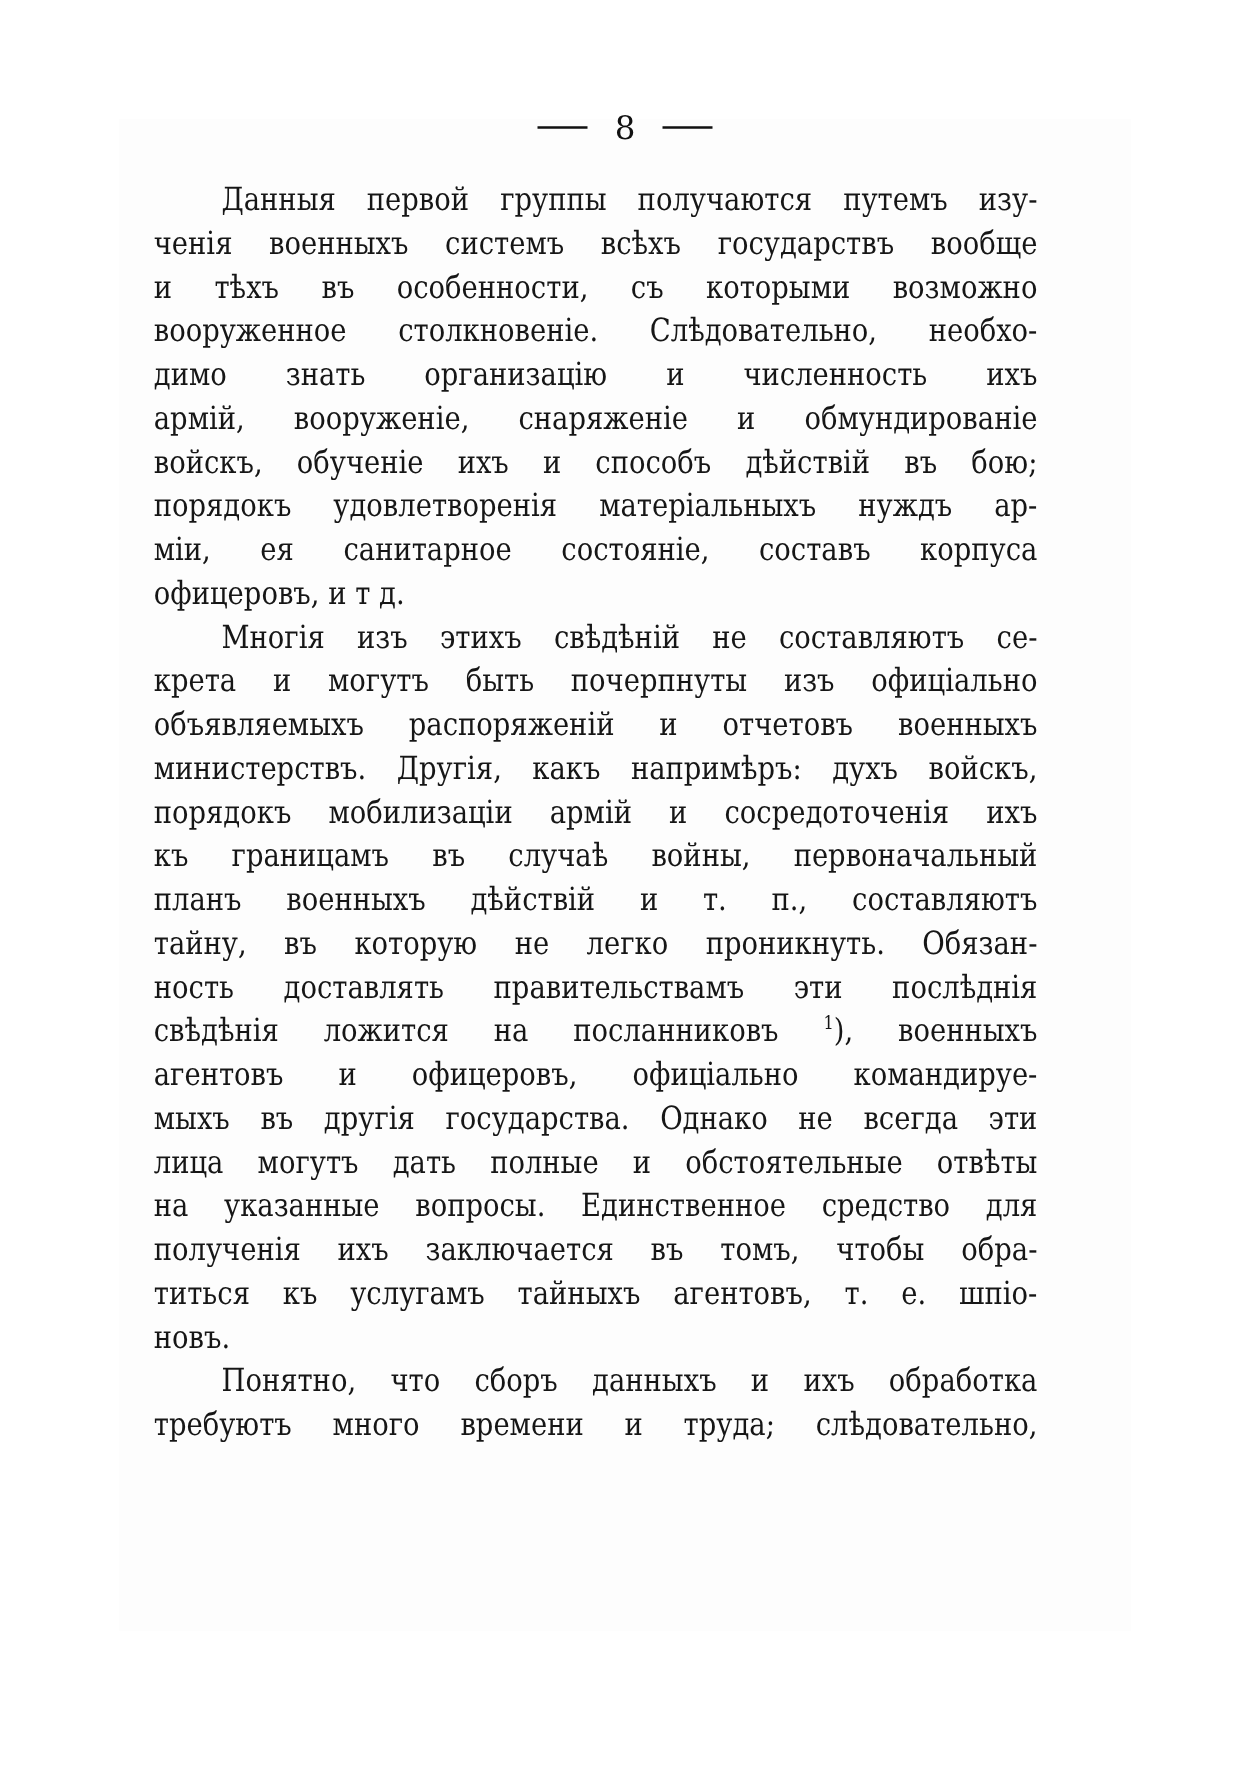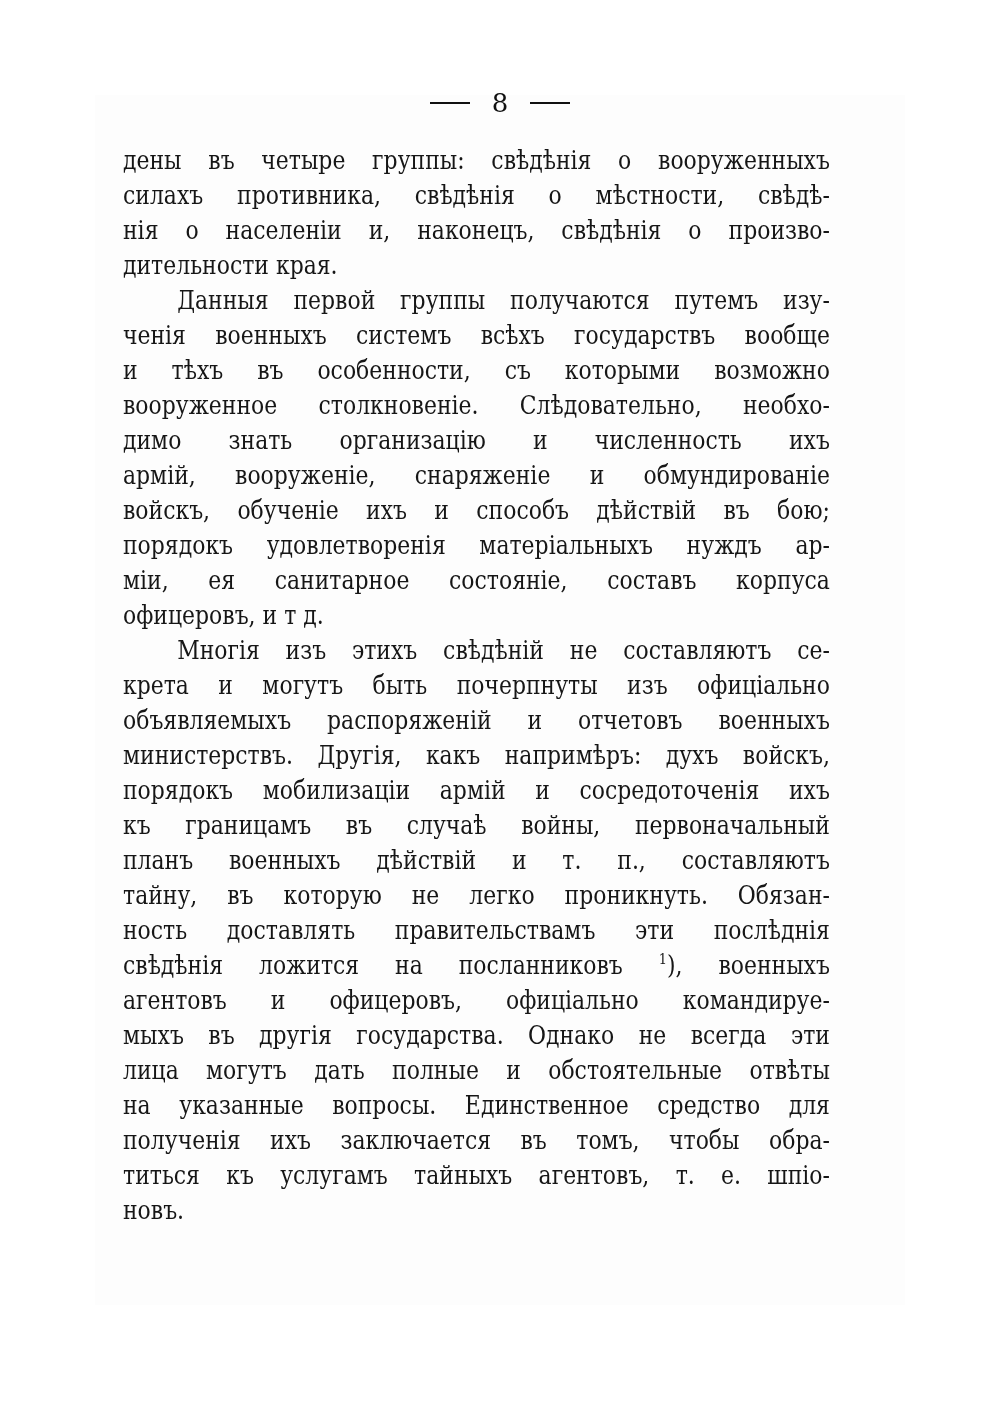--- a/index.html
+++ b/index.html
@@ -41,26 +41,20 @@
 
 <div class="page">
   <div class="scan-area"></div>
 
   <div class="page-number">
     <span class="dash"></span><span>8</span><span class="dash"></span>
   </div>
 
   <div class="text-block">
 
-    <div>
-      <div class="line">дены въ четыре группы: свѣдѣнія о вооруженныхъ</div>
-      <div class="line">силахъ противника, свѣдѣнія о мѣстности, свѣдѣ-</div>
-      <div class="line">нія о населеніи и, наконецъ, свѣдѣнія о произво-</div>
-      <div class="line last">дительности края.</div>
-    </div>
 
     <div>
       <div class="line indent">Данныя первой группы получаются путемъ изу-</div>
       <div class="line">ченія военныхъ системъ всѣхъ государствъ вообще</div>
       <div class="line">и тѣхъ въ особенности, съ которыми возможно</div>
       <div class="line">вооруженное столкновеніе. Слѣдовательно, необхо-</div>
       <div class="line">димо знать организацію и численность ихъ</div>
       <div class="line">армій, вооруженіе, снаряженіе и обмундированіе</div>
       <div class="line">войскъ, обученіе ихъ и способъ дѣйствій въ бою;</div>
       <div class="line">порядокъ удовлетворенія матеріальныхъ нуждъ ар-</div>
@@ -81,14 +75,18 @@
       <div class="line"><span>свѣдѣнія ложится на посланниковъ</span> <sup>1</sup><span>), военныхъ</span></div>
       <div class="line">агентовъ и офицеровъ, офиціально командируе-</div>
       <div class="line">мыхъ въ другія государства. Однако не всегда эти</div>
       <div class="line">лица могутъ дать полные и обстоятельные отвѣты</div>
       <div class="line">на указанные вопросы. Единственное средство для</div>
       <div class="line">полученія ихъ заключается въ томъ, чтобы обра-</div>
       <div class="line">титься къ услугамъ тайныхъ агентовъ, т. е. шпіо-</div>
       <div class="line last">новъ.</div>
     </div>
 
+    <div>
+      <div class="line indent">Понятно, что сборъ данныхъ и ихъ обработка</div>
+      <div class="line">требуютъ много времени и труда; слѣдовательно,</div>
+    </div>
   </div>
 </div>
 
 </body></html>

